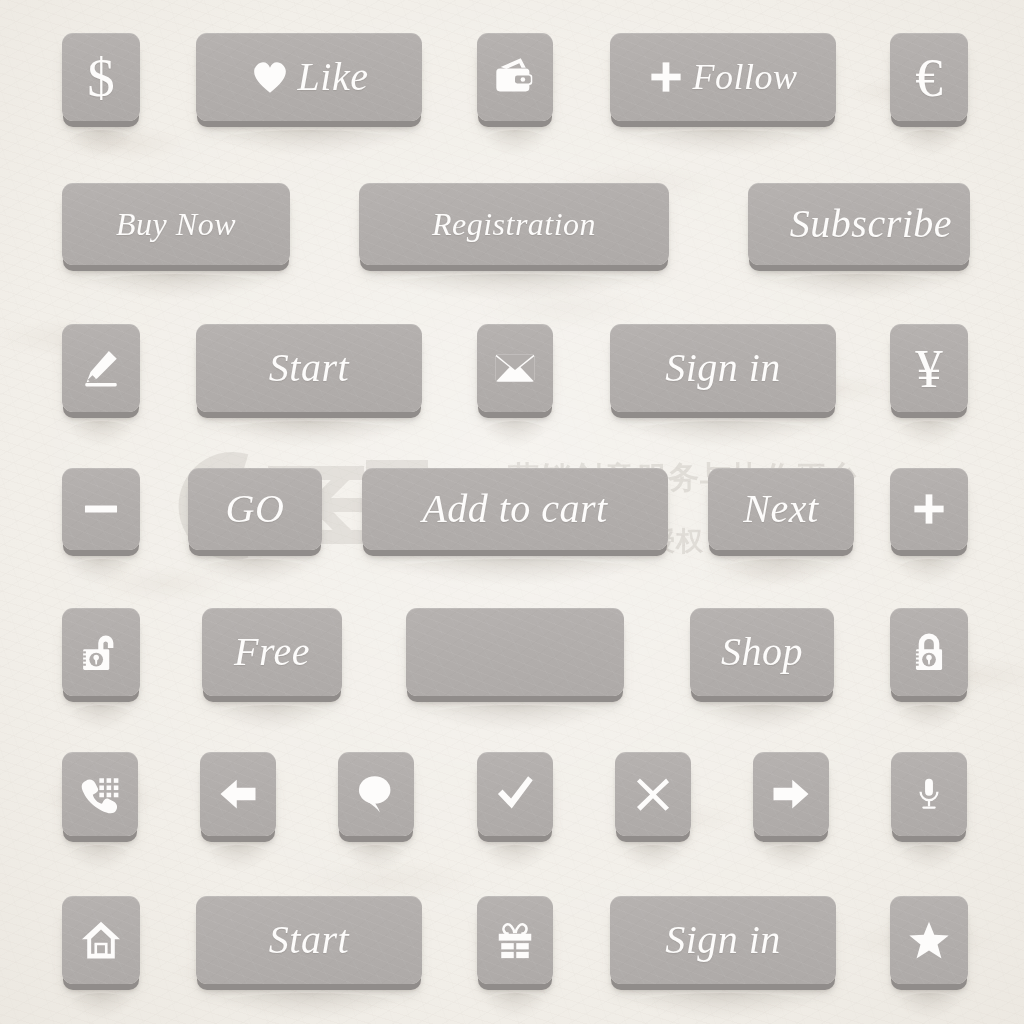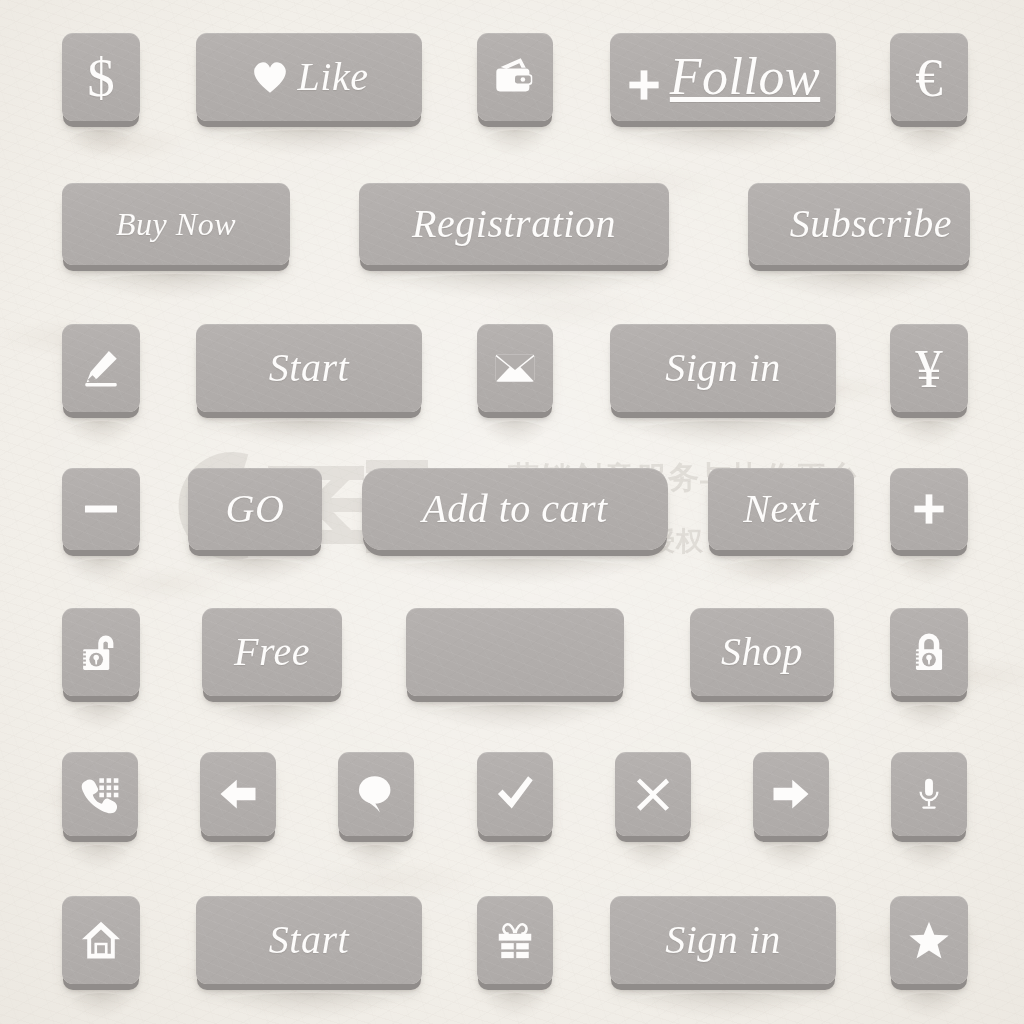--- a/index.html
+++ b/index.html
@@ -243,34 +243,34 @@
       </div>
       <div class="btn" style="left: 610px; top: 33px; width: 226px; height: 88px;">
         <span class="btn-grain"></span>
         <span class="btn-combo">
           <span class="btn-icon">
             <svg viewBox="0 0 64 64" width="36" height="36" aria-hidden="true">
               <rect x="26" y="6" width="12" height="52" fill="#fdfcfb"></rect>
               <rect x="6" y="26" width="52" height="12" fill="#fdfcfb"></rect>
             </svg>
           </span>
-          <span class="btn-label" style="font-size: 52px; text-decoration: underline;">Follow</span>
+          <span class="btn-label" style="font-size: 36px;">Follow</span>
         </span>
       </div>
       <div class="btn" style="left: 890px; top: 33px; width: 78px; height: 88px;">
         <span class="btn-grain"></span>
         <span class="glyph" style="font-size: 55px;">€</span>
       </div>
       <div class="btn" style="left: 62px; top: 183px; width: 228px; height: 82px;">
         <span class="btn-grain"></span>
         <span class="btn-label" style="font-size: 32px;">Buy Now</span>
       </div>
       <div class="btn" style="left: 359px; top: 183px; width: 310px; height: 82px;">
         <span class="btn-grain"></span>
-        <span class="btn-label" style="font-size: 40px;">Registration</span>
+        <span class="btn-label" style="font-size: 32px;">Registration</span>
       </div>
       <div class="btn" style="left: 748px; top: 183px; width: 222px; height: 82px; padding-left: 24px;">
         <span class="btn-grain"></span>
         <span class="btn-label" style="font-size: 40px;">Subscribe</span>
       </div>
       <div class="btn" style="left: 62px; top: 324px; width: 78px; height: 88px;">
         <span class="btn-grain"></span>
         <span class="btn-icon">
           <svg viewBox="0 0 64 64" width="42" height="42" aria-hidden="true">
             <path d="M44 6 L56 18 L26 48 L10 54 L16 38 Z" fill="#fdfcfb"></path>
@@ -307,21 +307,21 @@
         <span class="btn-icon">
           <svg viewBox="0 0 64 64" width="38" height="38" aria-hidden="true">
             <rect x="5" y="26" width="54" height="12" rx="1" fill="#fdfcfb"></rect>
           </svg>
         </span>
       </div>
       <div class="btn" style="left: 188px; top: 468px; width: 134px; height: 82px;">
         <span class="btn-grain"></span>
         <span class="btn-label" style="font-size: 40px;">GO</span>
       </div>
-      <div class="btn" style="left: 362px; top: 468px; width: 306px; height: 82px; border-radius: 20px;">
+      <div class="btn" style="left: 362px; top: 468px; width: 306px; height: 82px;">
         <span class="btn-grain"></span>
         <span class="btn-label" style="font-size: 40px;">Add to cart</span>
       </div>
       <div class="btn" style="left: 708px; top: 468px; width: 146px; height: 82px;">
         <span class="btn-grain"></span>
         <span class="btn-label" style="font-size: 40px;">Next</span>
       </div>
       <div class="btn" style="left: 890px; top: 468px; width: 78px; height: 82px;">
         <span class="btn-grain"></span>
         <span class="btn-icon">

